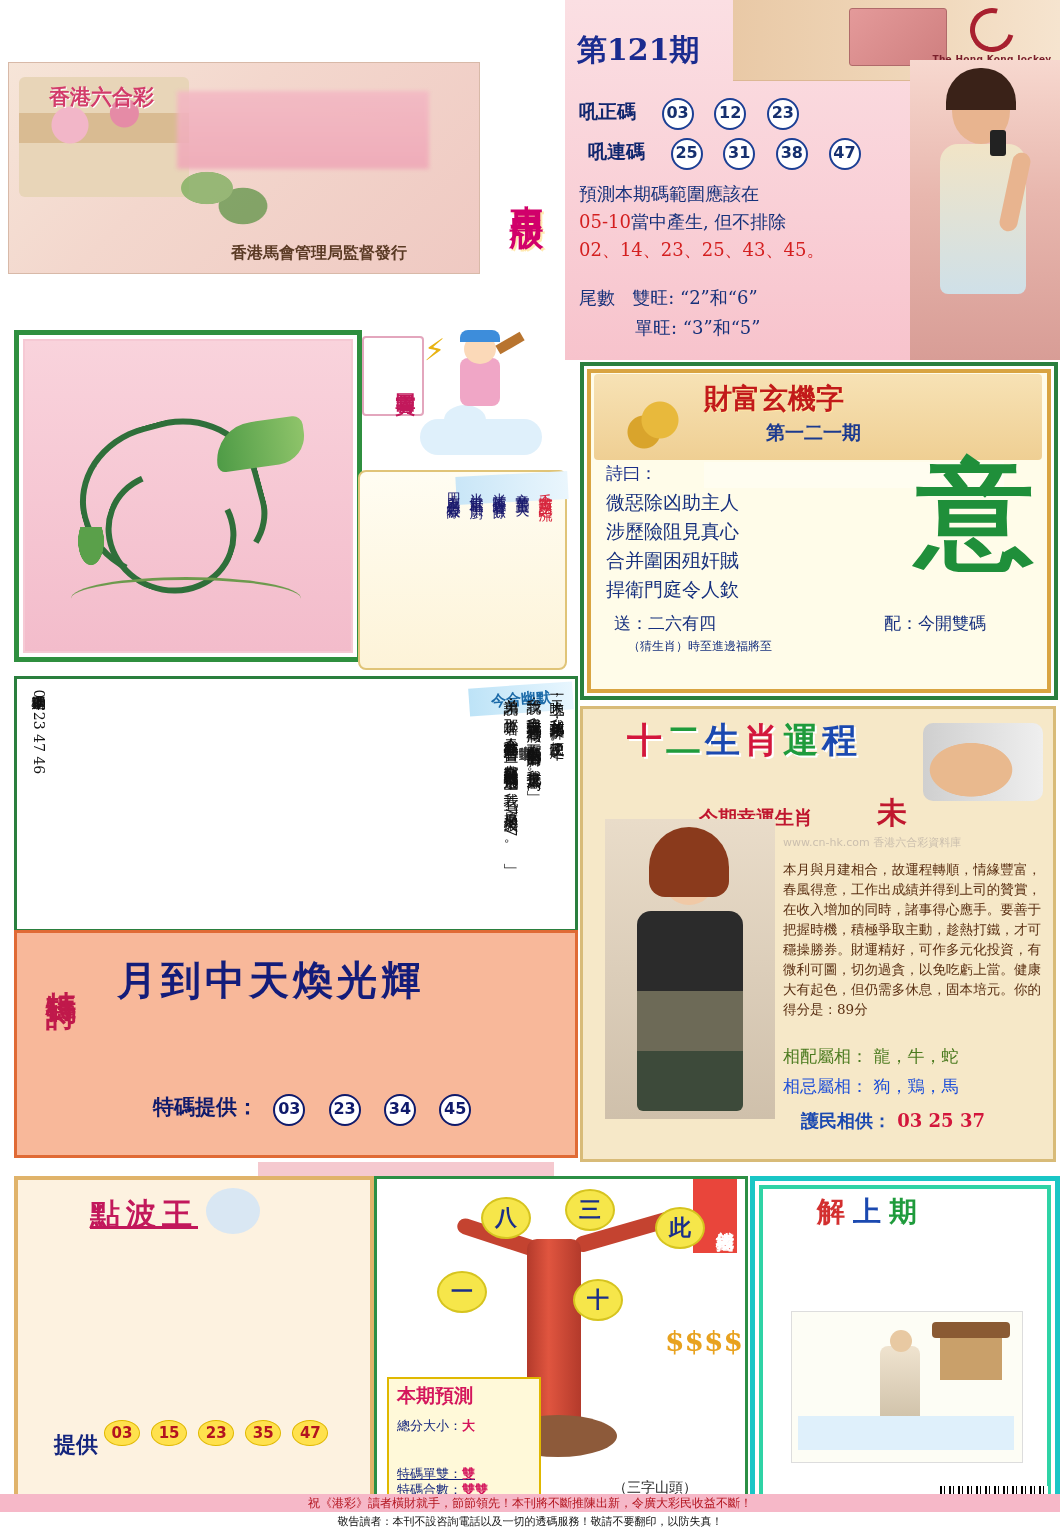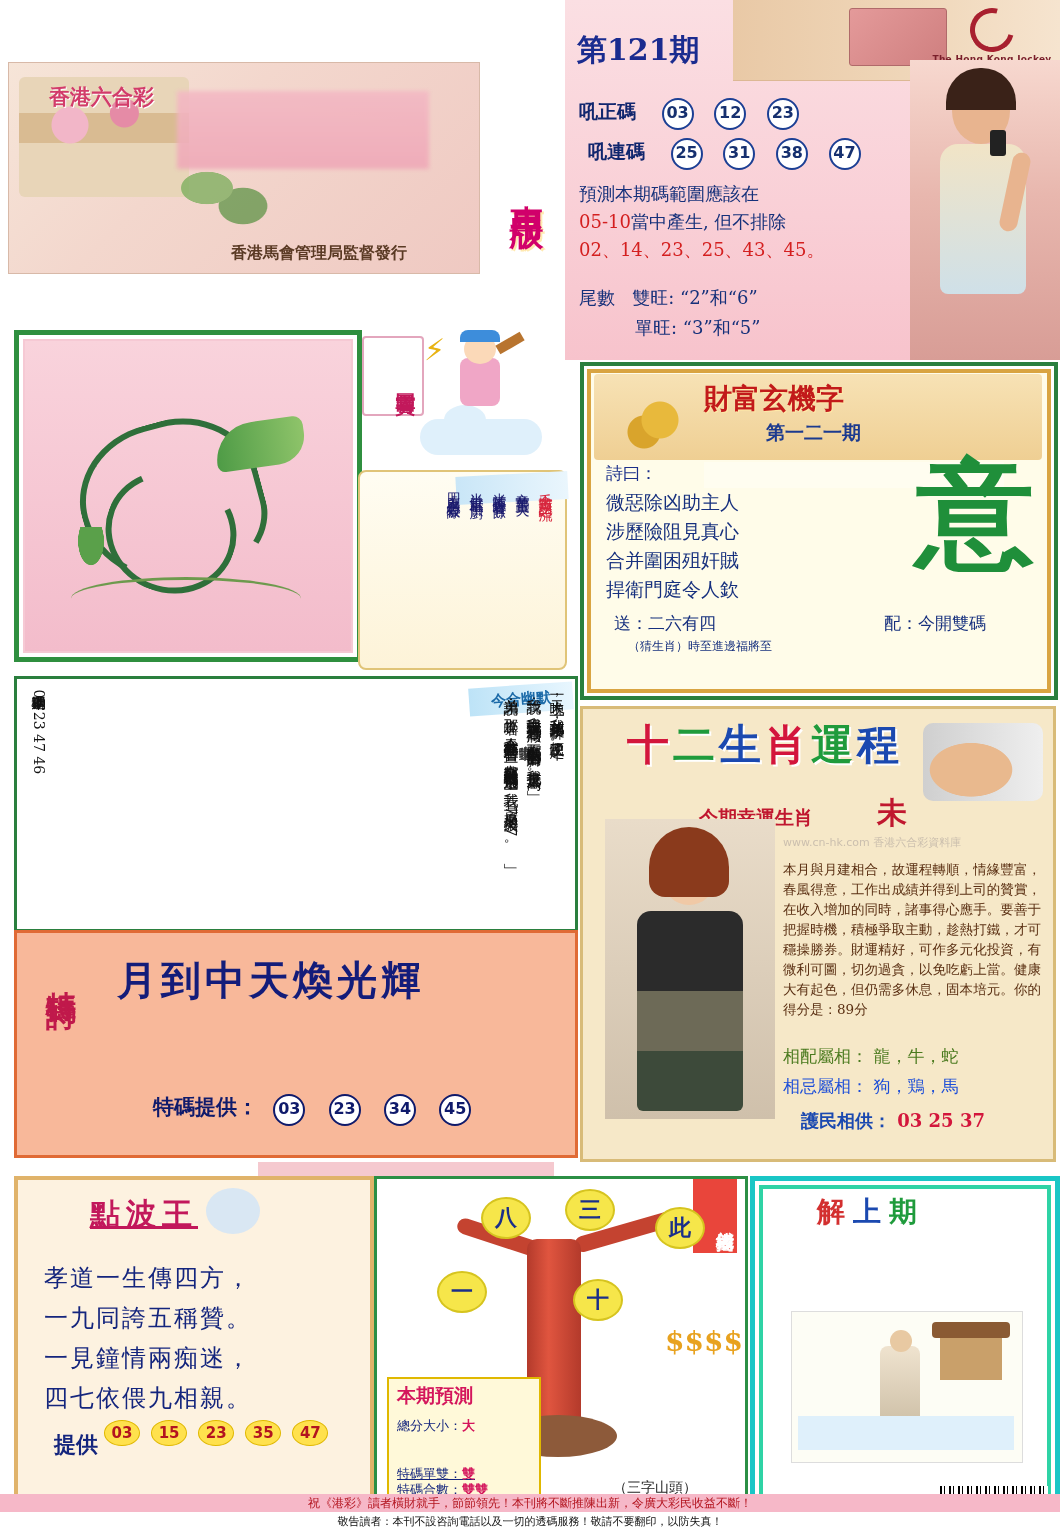--- a/index.html
+++ b/index.html
@@ -260,21 +260,21 @@
     position:absolute;left:136px;top:160px;font-size:21px;font-weight:bold;color:#0f1a6b;
     font-family:"DejaVu Serif","Liberation Serif",serif;
   }
   #tema-provide .ball{border-color:#0f1a6b;color:#0f1a6b;margin:0 8px;}
   
   #zodiac-box{
     left:580px;top:706px;width:470px;height:450px;
     background:#f6e8c8;border:3px solid #d8bb78;
   }
   #zodiac-title{
-    position:absolute;left:44px;top:8px;font-size:42px;font-weight:bold;
+    position:absolute;left:44px;top:8px;font-size:35px;font-weight:bold;
     font-family:"DejaVu Serif","Liberation Serif",serif;
     color:#d3163c;text-shadow:2px 2px 0 #fff;letter-spacing:4px;
   }
   #zodiac-title .g{color:#1f9b3c;}
   #zodiac-title .b{color:#1b49b0;}
   #lucky-line{
     position:absolute;left:116px;top:96px;font-size:19px;font-weight:bold;color:#c0172f;
     font-family:"DejaVu Serif","Liberation Serif",serif;
   }
   #lucky-sign{
@@ -578,26 +578,20 @@
   </div>
 </div>
 
 <div class="abs side-deco" id="deco-l"></div>
 <div class="abs side-deco" id="deco-l2"></div>
 <div class="abs" id="pink-strip"></div>
 
 <div class="abs" id="dianbo-box">
   <div id="dianbo-bubble"></div>
   <div id="dianbo-title">點波王</div>
-  <div id="dianbo-lines">
-    <div>孝道一生傳四方，</div>
-    <div>一九同誇五稱贊。</div>
-    <div>一見鐘情兩痴迷，</div>
-    <div>四七依偎九相親。</div>
-  </div>
   <div id="dianbo-provide">提供</div>
   <div id="dianbo-balls">
     <span class="eball">03</span>
     <span class="eball">15</span>
     <span class="eball">23</span>
     <span class="eball">35</span>
     <span class="eball">47</span>
   </div>
 </div>
 

